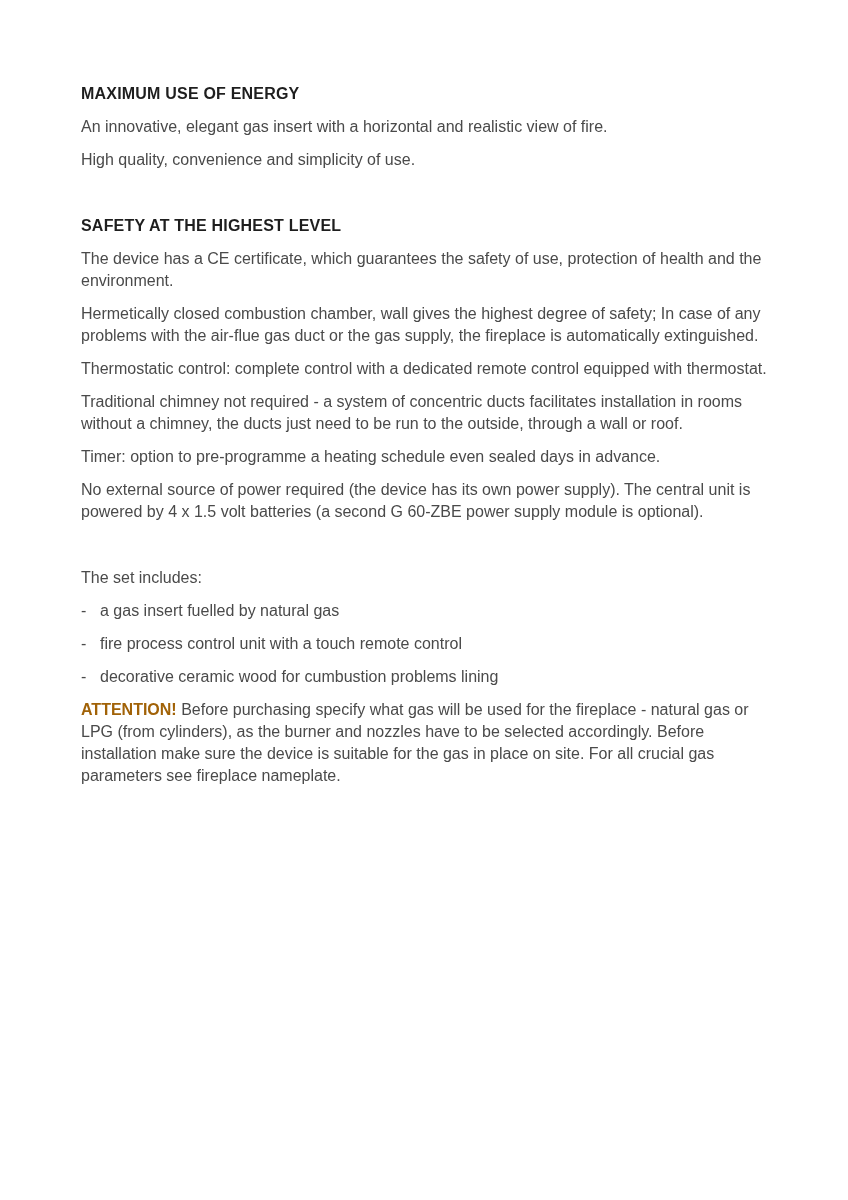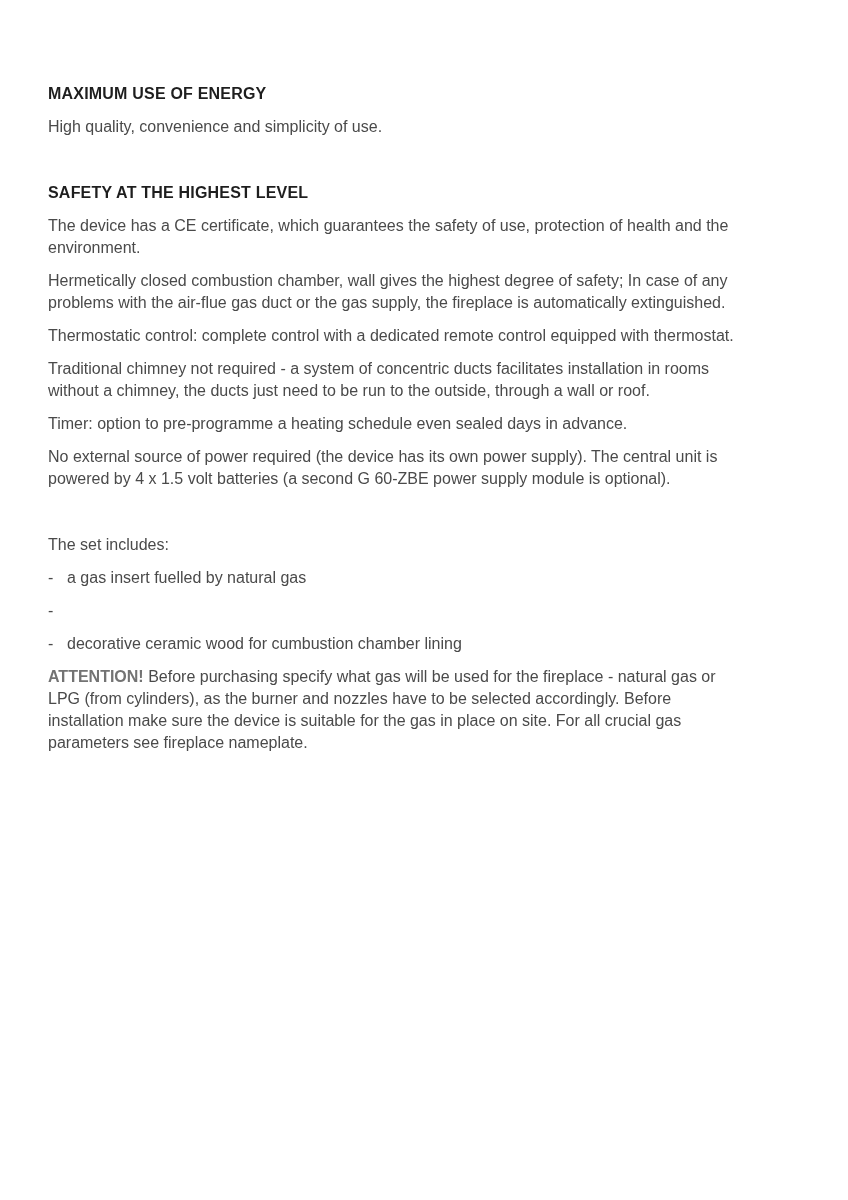--- a/index.html
+++ b/index.html
@@ -10,21 +10,21 @@
   body {
     width: 848px;
     height: 1200px;
     font-family: "Liberation Sans", sans-serif;
     -webkit-font-smoothing: antialiased;
   }
   .page {
     box-sizing: border-box;
     width: 848px;
     height: 1200px;
-    padding: 83px 77px 0 48px;
+    padding: 83px 77px 0 81px;
     overflow: hidden;
   }
   .content {
     width: 690px;
   }
   h2.section-heading {
     font-size: 16px;
     line-height: 22px;
     font-weight: 700;
     color: #1e1e1e;
@@ -49,31 +49,32 @@
     line-height: 22px;
     color: #4a4a4a;
     margin: 0 0 11px 0;
   }
   .list-item .marker {
     width: 19px;
     flex-shrink: 0;
   }
   .attention-label {
     font-weight: 700;
-    color: #737373;
+    color: #a16207;
   }
 </style>
 </head>
 <body>
 
 <div class="page">
   <div class="content">
 
     <section>
       <h2 class="section-heading">MAXIMUM USE OF ENERGY</h2>
+      <p class="para">An innovative, elegant gas insert with a horizontal and realistic view of fire.</p>
       <p class="para">High quality, convenience and simplicity of use.</p>
     </section>
 
     <section>
       <h2 class="section-heading">SAFETY AT THE HIGHEST LEVEL</h2>
       <p class="para">The device has a CE certificate, which guarantees the safety of use, protection of health and the environment.</p>
       <p class="para">Hermetically closed combustion chamber, wall gives the highest degree of safety; In case of any problems with the air-flue gas duct or the gas supply, the fireplace is automatically extinguished.</p>
     </section>
 
     <section>
@@ -84,23 +85,24 @@
     </section>
 
     <div class="block">
       <p class="para">The set includes:</p>
       <div class="list-item">
         <span class="marker">-</span>
         <span>a gas insert fuelled by natural gas</span>
       </div>
       <div class="list-item">
         <span class="marker">-</span>
+        <span>fire process control unit with a touch remote control</span>
       </div>
       <div class="list-item">
         <span class="marker">-</span>
-        <span>decorative ceramic wood for cumbustion chamber lining</span>
+        <span>decorative ceramic wood for cumbustion problems lining</span>
       </div>
     </div>
 
     <p class="para block"><span class="attention-label">ATTENTION!</span> <span>Before purchasing specify what gas will be used for the fireplace - natural gas or LPG (from cylinders), as the burner and nozzles have to be selected accordingly. Before installation make sure the device is suitable for the gas in place on site. For all crucial gas parameters see fireplace nameplate.</span></p>
 
   </div>
 </div>
 
 </body></html>

